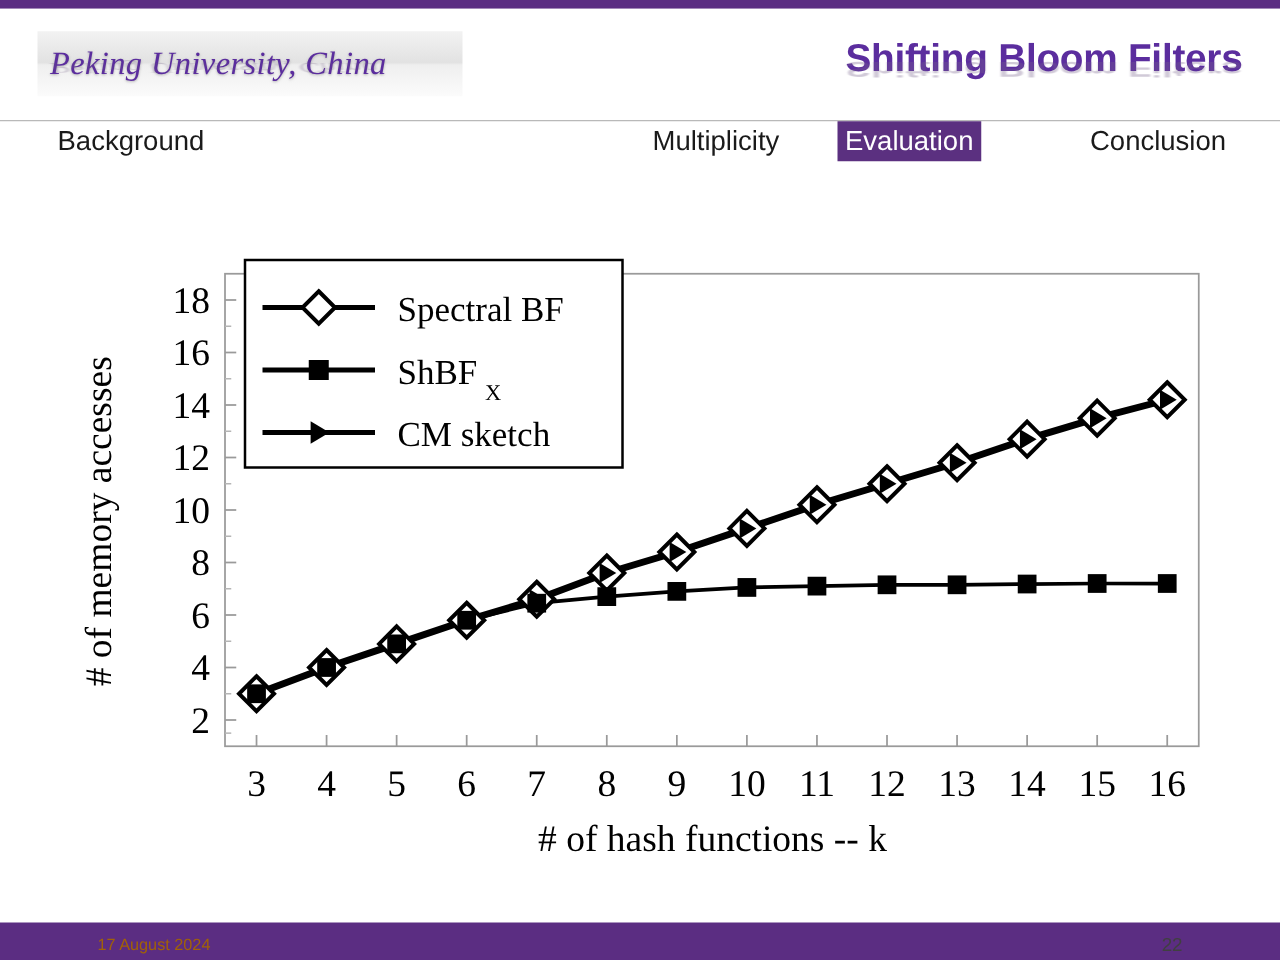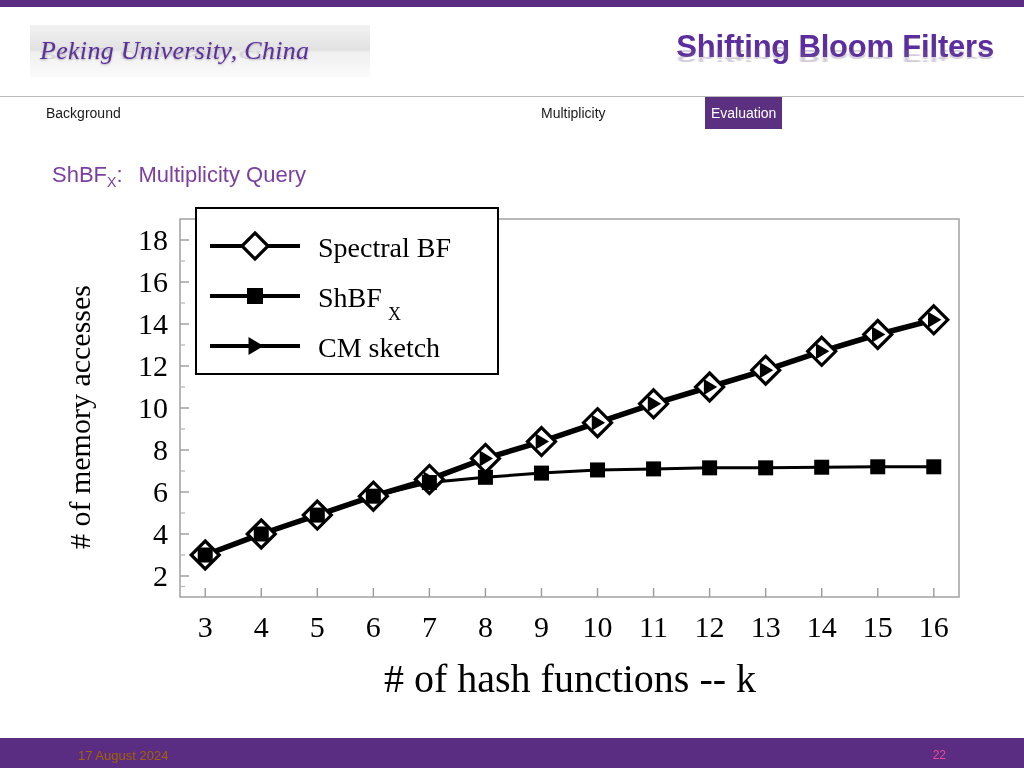--- a/index.html
+++ b/index.html
@@ -74,21 +74,21 @@
     pointer-events: none;
   }
   
   .nav {
     position: absolute; left: 0; top: 97px;
     width: 1024px; height: 40px;
   }
   .nav-item {
     position: absolute; top: 0;
     height: 32px; line-height: 32px;
-    font-size: 14px;
+    font-size: 22px;
     color: #1a1a1a;
     padding: 0 6px;
     white-space: nowrap;
   }
   .nav-item.active {
     background: #5b3080;
     color: #ffffff;
   }
   
   .subtitle {
@@ -115,21 +115,21 @@
     transform: rotate(-90deg);
     transform-origin: center center;
     white-space: nowrap;
   }
   .xlabel {
     position: absolute;
     left: 180px; top: 455px;
     width: 780px;
     text-align: center;
     font-family: "Liberation Serif", serif;
-    font-size: 40px;
+    font-size: 30px;
     color: #000;
   }
   svg.plot { position: absolute; left: 0; top: 0; }
   .tick-text {
     font-family: "Liberation Serif", serif;
     font-size: 30px;
     fill: #000;
   }
   .legend-text {
     font-family: "Liberation Serif", serif;
@@ -146,45 +146,45 @@
     position: absolute; left: 0; top: 738px;
     width: 1024px; height: 30px;
     background: #5b2d82;
   }
   .footer-date {
     position: absolute; left: 78px; top: 748px;
     font-size: 13px; color: #a16207;
   }
   .footer-page {
     position: absolute; right: 78px; top: 748px;
-    font-size: 12px; color: #ec4899;
+    font-size: 15px; color: #404040;
   }
 </style>
 </head>
 <body>
 
 <div id="slide">
 
   <div class="top-rule"></div>
 
   <div class="header">
     <div class="logo-box"></div>
     <div class="logo-text">Peking University, China</div>
     <div class="logo-reflect">Peking University, China</div>
     <div class="deck-title">Shifting Bloom Filters</div>
     <div class="deck-title-reflect">Shifting Bloom Filters</div>
   </div>
 
   <div class="nav">
     <div class="nav-item" style="left:40px">Background</div>
-    <div class="nav-item" style="left:535px">Multiplicity</div>
-    <div class="nav-item active" style="left:705px">Evaluation</div>
+    <div class="nav-item" style="left:516px">Multiplicity</div>
+    <div class="nav-item active" style="left:670px">Evaluation</div>
+    <div class="nav-item" style="left:866px">Conclusion</div>
   </div>
 
-  <div class="subtitle"><span>ShBF</span><span class="sub">X</span><span>:</span><span class="gap"></span><span>Multiplicity Query</span></div>
 
   <div class="chart-area">
     <div class="ylabel"># of memory accesses</div>
     <div class="xlabel"># of hash functions -- k</div>
     <svg class="plot" width="1024" height="520">
       <defs>
         <marker id="m-none"></marker>
       </defs>
       <g id="plot-root">
           <rect x="180" y="19" width="779" height="378" fill="none" stroke="#9a9a9a" stroke-width="1.4"></rect>

